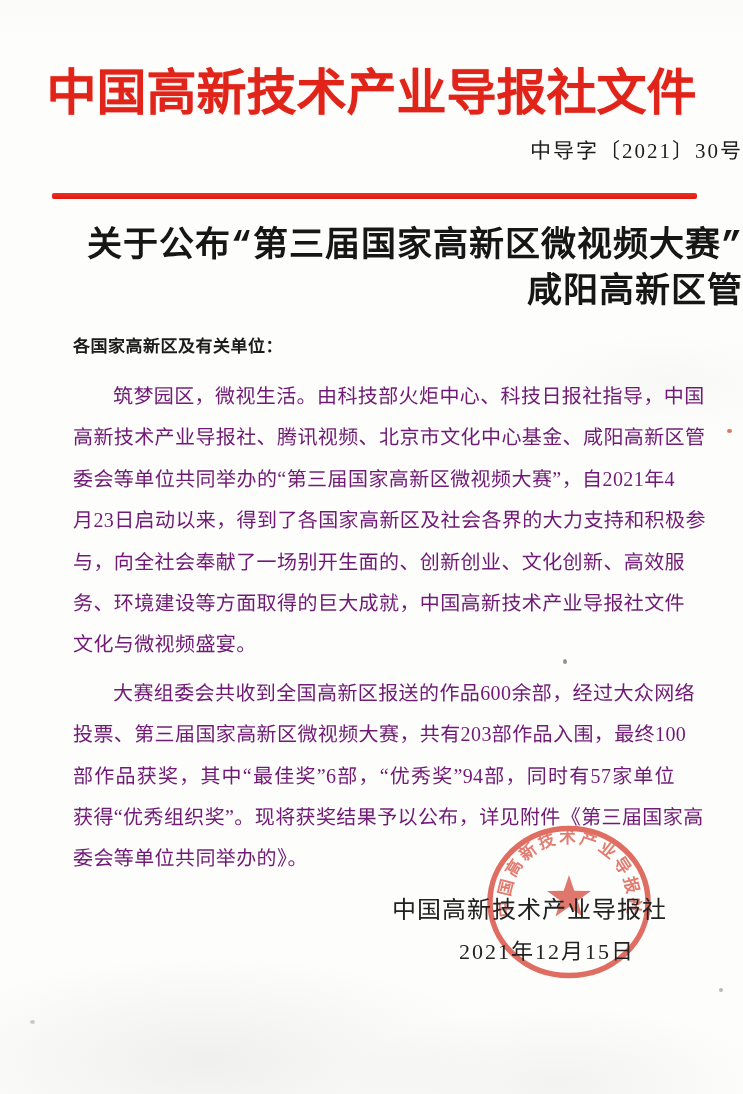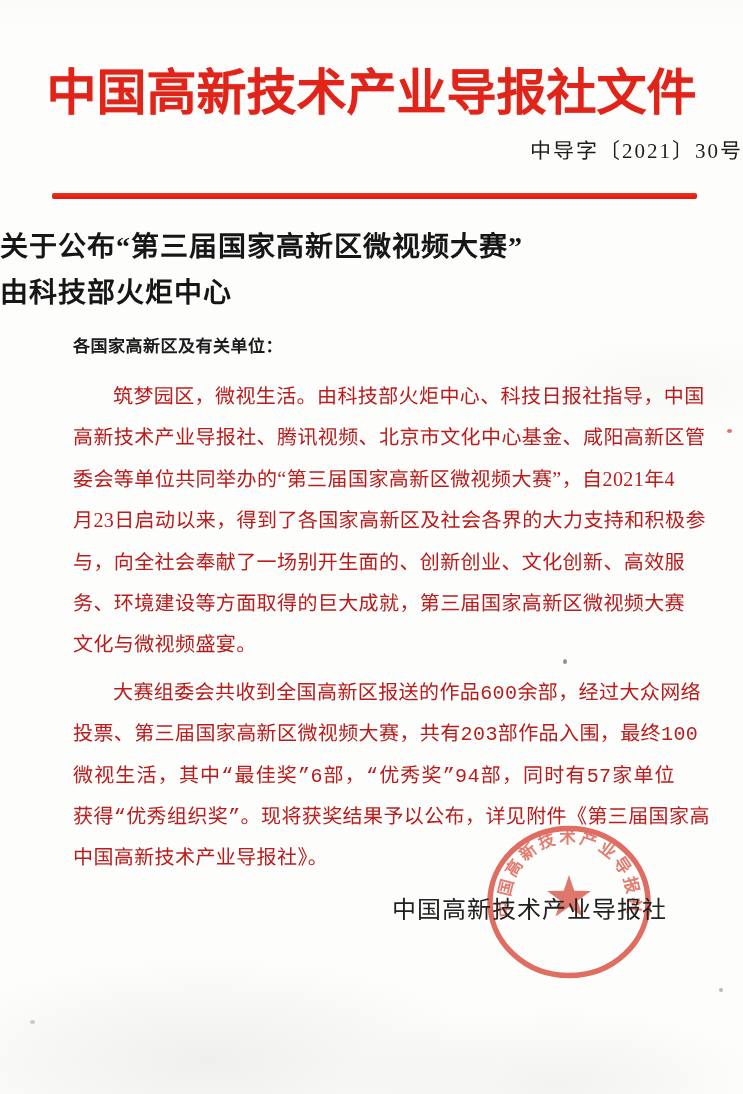--- a/index.html
+++ b/index.html
@@ -39,48 +39,48 @@
     color:#1e1e1e;
     letter-spacing:2px;
   }
   .red-rule{
     position:absolute;top:193px;left:52px;width:645px;height:6px;
     background:linear-gradient(180deg,#f03022,#dd1a10);
     border-radius:2px;
   }
   .doc-title{
     position:absolute;top:224px;left:0;width:100%;
-    text-align:left;
-    font-size:28px;line-height:46px;
+    text-align:right;
+    font-size:35px;line-height:46px;
     font-weight:bold;
     color:#161616;
-    font-family:Liberation Serif, serif;
+    font-family:Liberation Mono, monospace;
     letter-spacing:1px;
   }
   .body-block{
     position:absolute;top:326px;left:73px;width:602px;
     font-size:20px;
   }
   .salutation{
     font-family:"Liberation Sans","DejaVu Sans",sans-serif;
     font-weight:bold;
     font-size:17px;line-height:41px;
     color:#1b1b1b;
     letter-spacing:0.5px;
   }
   .para{margin:0;}
   .para.p1{margin-top:9px;}
-  .para.p2{margin-top:7px;font-family:Liberation Mono, monospace;}
+  .para.p2{margin-top:7px;}
   .bline{
     line-height:41.4px;
     text-align:justify;
     text-align-last:justify;
     letter-spacing:0.4px;
     white-space:nowrap;
-    color:#b91c1c;
+    color:#701a75;
   }
   .bline.first{text-indent:2em;}
   .bline.last{text-align-last:left;}
   .sig-org{
     position:absolute;top:896px;right:76px;
     font-size:24px;line-height:28px;
     color:#222;
     letter-spacing:1px;
     z-index:3;
   }
@@ -111,46 +111,47 @@
   <div class="scan-wash"></div>
 
   <div class="org-title">中国高新技术产业导报社文件</div>
 
   <div class="doc-number">中导字〔2021〕30号</div>
 
   <div class="red-rule"></div>
 
   <div class="doc-title">
     <div>关于公布“第三届国家高新区微视频大赛”</div>
-    <div>由科技部火炬中心</div>
+    <div>咸阳高新区管</div>
   </div>
 
   <div class="body-block">
     <div class="salutation">各国家高新区及有关单位：</div>
 
     <div class="para p1">
       <div class="bline first">筑梦园区，微视生活。由科技部火炬中心、科技日报社指导，中国</div>
       <div class="bline">高新技术产业导报社、腾讯视频、北京市文化中心基金、咸阳高新区管</div>
       <div class="bline">委会等单位共同举办的“第三届国家高新区微视频大赛”，自2021年4</div>
       <div class="bline">月23日启动以来，得到了各国家高新区及社会各界的大力支持和积极参</div>
       <div class="bline">与，向全社会奉献了一场别开生面的、创新创业、文化创新、高效服</div>
-      <div class="bline">务、环境建设等方面取得的巨大成就，第三届国家高新区微视频大赛</div>
+      <div class="bline">务、环境建设等方面取得的巨大成就，中国高新技术产业导报社文件</div>
       <div class="bline last">文化与微视频盛宴。</div>
     </div>
 
     <div class="para p2">
       <div class="bline first">大赛组委会共收到全国高新区报送的作品600余部，经过大众网络</div>
       <div class="bline">投票、第三届国家高新区微视频大赛，共有203部作品入围，最终100</div>
-      <div class="bline">微视生活，其中“最佳奖”6部，“优秀奖”94部，同时有57家单位</div>
+      <div class="bline">部作品获奖，其中“最佳奖”6部，“优秀奖”94部，同时有57家单位</div>
       <div class="bline">获得“优秀组织奖”。现将获奖结果予以公布，详见附件《第三届国家高</div>
-      <div class="bline last">中国高新技术产业导报社》。</div>
+      <div class="bline last">委会等单位共同举办的》。</div>
     </div>
   </div>
 
   <div class="sig-org">中国高新技术产业导报社</div>
+  <div class="sig-date">2021年12月15日</div>
 
   <svg class="seal" viewBox="0 0 172 160" xmlns="http://www.w3.org/2000/svg">
     <ellipse cx="86" cy="80" rx="79" ry="73.5" fill="none" stroke="#da4b3d" stroke-width="5.5" opacity="0.92"></ellipse>
     <polygon points="86,53 91.3,68.7 107.9,68.9 94.6,78.8 99.5,94.6 86,85 72.5,94.6 77.4,78.8 64.1,68.9 80.7,68.7" fill="#d8493c" opacity="0.85"></polygon>
     <path id="sealArc" d="M 34.9 109.5 A 59 59 0 1 1 137.1 109.5" fill="none"></path>
     <text font-size="16.5" fill="#dd5a4c" opacity="0.9" style="font-family:'Liberation Serif','DejaVu Serif',serif;font-weight:bold;letter-spacing:3px;">
       <textPath href="#sealArc" startOffset="50%" text-anchor="middle">中国高新技术产业导报社</textPath>
     </text>
   </svg>
 

